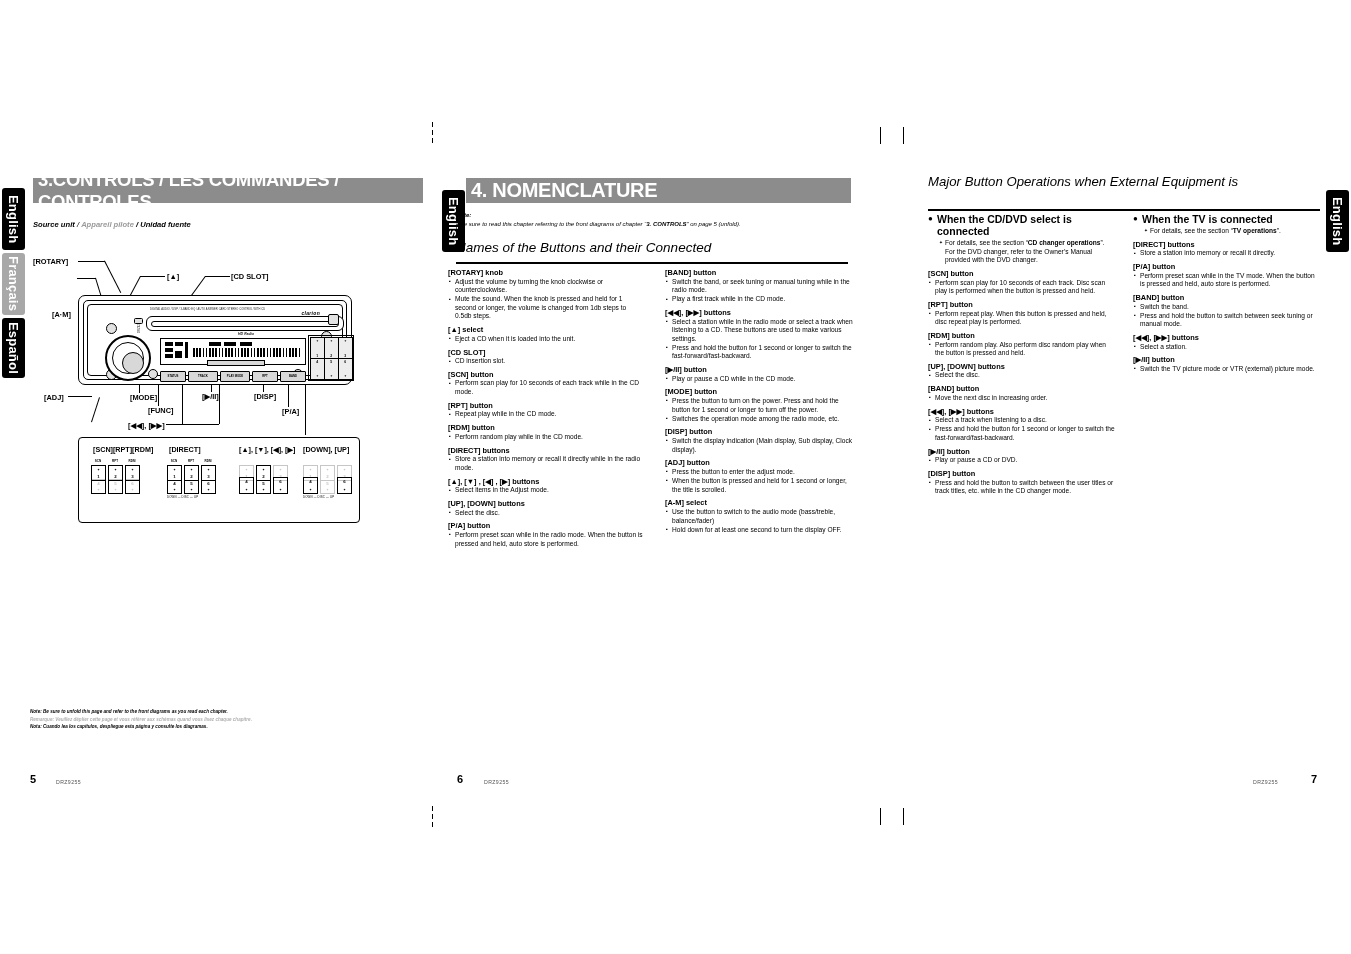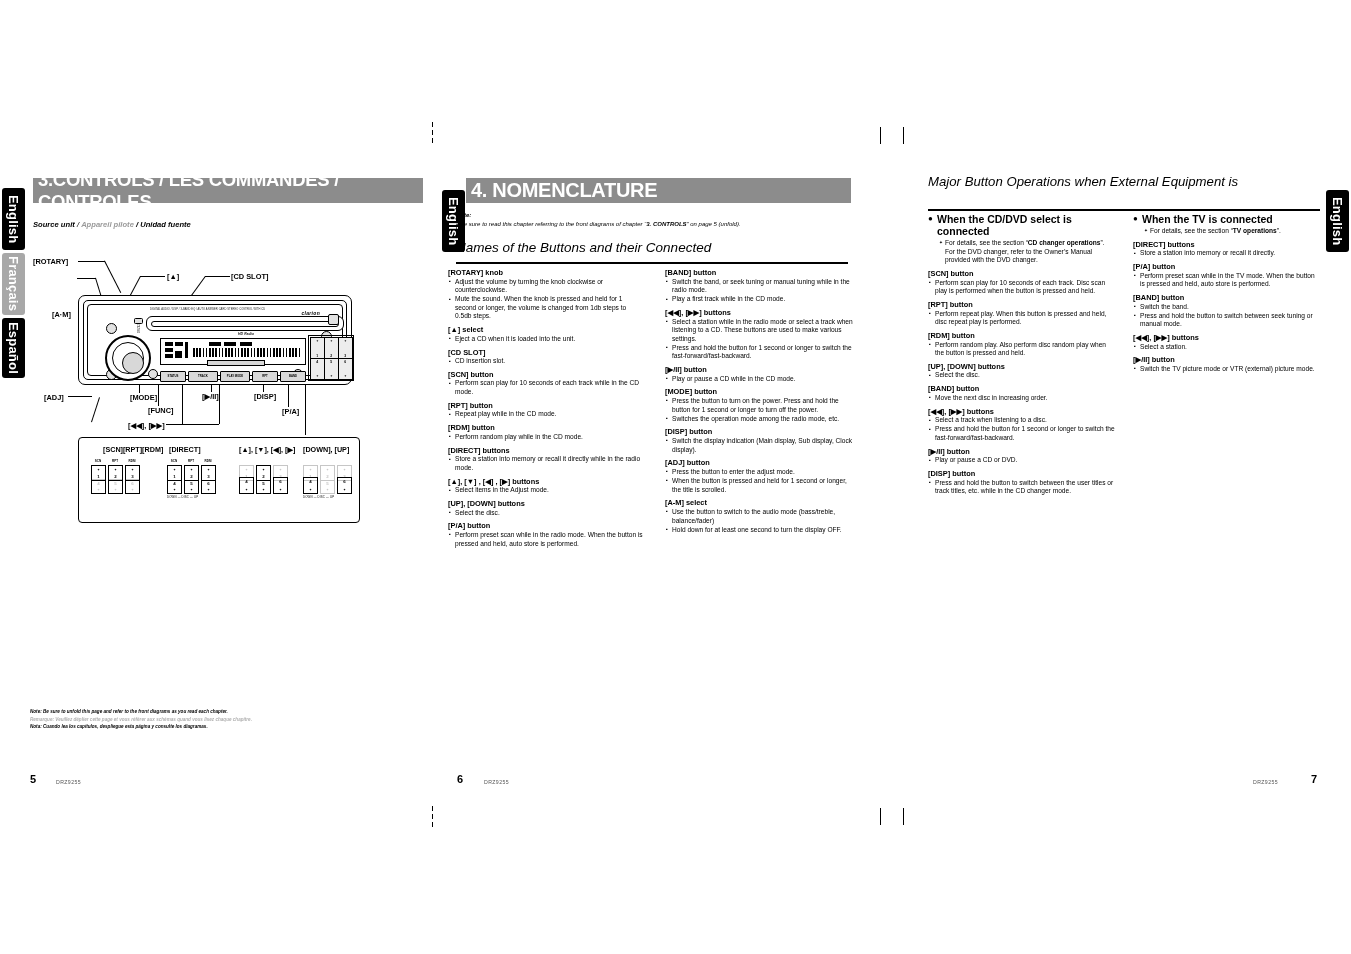--- a/index.html
+++ b/index.html
@@ -241,21 +241,21 @@
       <div class="pad" style="left:29px;top:22px;width:12.5px;height:20px;">
           <div class="pn" style="top:1px;bottom:auto;">6</div>
           <div class="pd" style="top:auto;bottom:1px;">✦</div>
         </div>
     </div>
   </div>
 </div>
 
 <div class="legend">
 
-  <div class="lgttl" style="left:24px;top:7px;">[SCN][RPT][RDM]</div>
+  <div class="lgttl" style="left:14px;top:7px;">[SCN][RPT][RDM]</div>
   <div class="lcap" style="left:12px;top:21px;width:14px;">SCN</div>
   <div class="lcap" style="left:29px;top:21px;width:14px;">RPT</div>
   <div class="lcap" style="left:46px;top:21px;width:14px;">RDM</div>
   <div class="lkey" style="left:12px;top:27px;">
     <div class="half t2">
         <div class="mark" style="top:2px;">✦</div>
         <div class="num" style="bottom:1px;">1</div>
       </div>
     <div class="half b2" style="border-top:0.8px solid #c6c6c6;">
         <div class="num" style="top:1px;color:#c6c6c6;">4</div>

